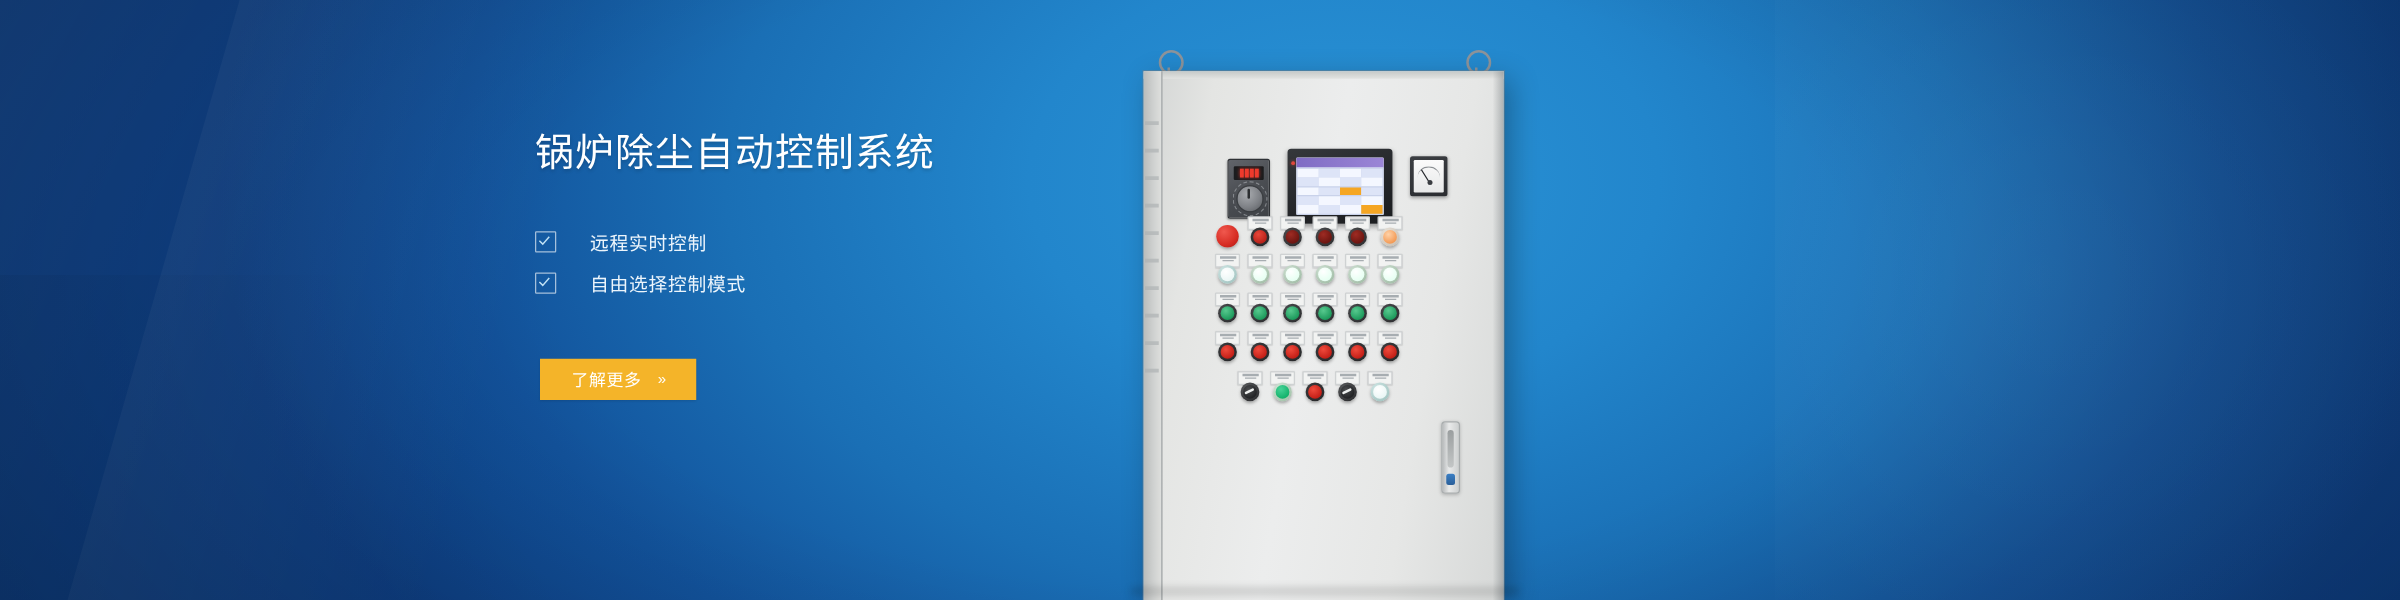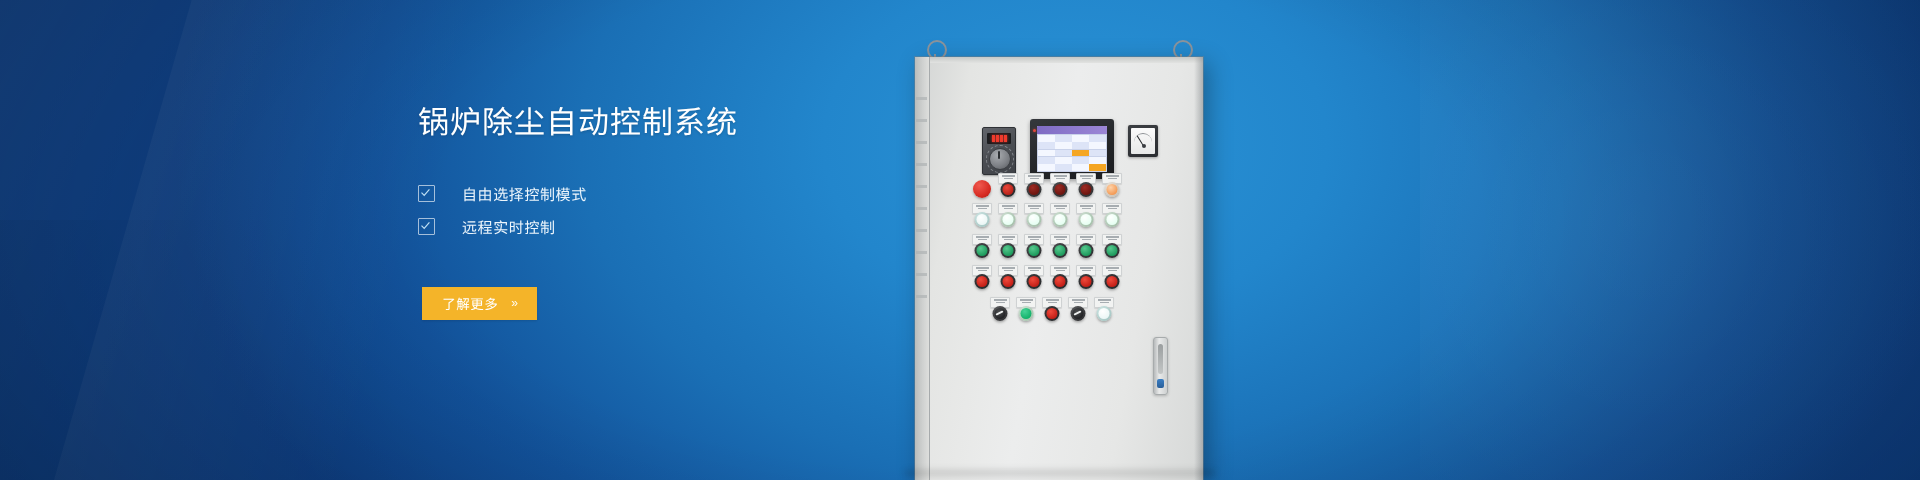--- a/index.html
+++ b/index.html
@@ -26,37 +26,37 @@
   .streak.c{left:-60px;bottom:-260px;width:760px;height:520px;
     background:linear-gradient(70deg,rgba(0,0,0,.10),rgba(0,0,0,0) 65%);
     transform:skewX(14deg);}
   .streak.d{right:-200px;top:-60px;width:700px;height:700px;
     background:radial-gradient(circle at 30% 40%,rgba(255,255,255,.05),rgba(255,255,255,0) 62%);}
   .vign{position:absolute;inset:0;
     background:radial-gradient(ellipse 1150px 560px at 50% 45%,rgba(0,0,0,0) 45%,rgba(0,0,0,.22) 100%);
     pointer-events:none;}
 
   
-  #copy{position:absolute;left:418px;top:104px;width:480px;}
+  #copy{position:absolute;left:428px;top:104px;width:480px;}
   #title{
     color:#ffffff;font-size:31px;line-height:1.25;letter-spacing:1px;
     font-weight:400;text-shadow:0 1px 3px rgba(0,0,0,.18);white-space:nowrap;
   }
   #bullets{margin-top:34px;list-style:none;padding:0;}
   .bullet{display:flex;align-items:center;height:33px;margin-bottom:0;}
   .chk{
     width:15px;height:15px;flex:0 0 15px;border:1px solid rgba(255,255,255,.62);
     border-radius:1px;position:relative;margin-right:27px;
   }
   .chk svg{position:absolute;left:1px;top:1px;}
   .btxt{color:#ecf5fc;font-size:15px;letter-spacing:.6px;white-space:nowrap;}
   #cta{
     display:inline-flex;align-items:center;justify-content:center;gap:13px;
     margin-top:28px;margin-left:4px;
-    width:115px;height:33px;background:#f4b429;color:#ffffff;
+    width:125px;height:33px;background:#f4b429;color:#ffffff;
     font-size:13.5px;letter-spacing:.5px;border:0;cursor:pointer;
     box-shadow:0 1px 2px rgba(0,0,0,.12);
   }
   #cta .chev{font-size:12px;opacity:.95;letter-spacing:-1px;}
 
   
   #cab-wrap{position:absolute;left:905px;top:36px;width:310px;height:444px;}
   .eye{position:absolute;width:16px;height:16px;border:2px solid #8d949b;border-radius:50%;
        background:transparent;}
   .eye.l{left:22px;top:4px;}
@@ -192,29 +192,29 @@
   <div id="copy">
     <div id="title">锅炉除尘自动控制系统</div>
 
     <ul id="bullets">
       <li class="bullet">
         <span class="chk">
           <svg width="11" height="11" viewBox="0 0 11 11">
               <polyline points="1.5,5.6 4.2,8.3 9.4,2.4" fill="none" stroke="#bfe0f4" stroke-width="1.2"></polyline>
             </svg>
         </span>
-        <span class="btxt">自由选择控制模式</span>
+        <span class="btxt">远程实时控制</span>
       </li>
       <li class="bullet">
         <span class="chk">
           <svg width="11" height="11" viewBox="0 0 11 11">
               <polyline points="1.5,5.6 4.2,8.3 9.4,2.4" fill="none" stroke="#bfe0f4" stroke-width="1.2"></polyline>
             </svg>
         </span>
-        <span class="btxt">远程实时控制</span>
+        <span class="btxt">自由选择控制模式</span>
       </li>
     </ul>
 
     <button id="cta">
       <span>了解更多</span>
       <span class="chev">»</span>
     </button>
   </div>
 
   <div id="cab-wrap">

